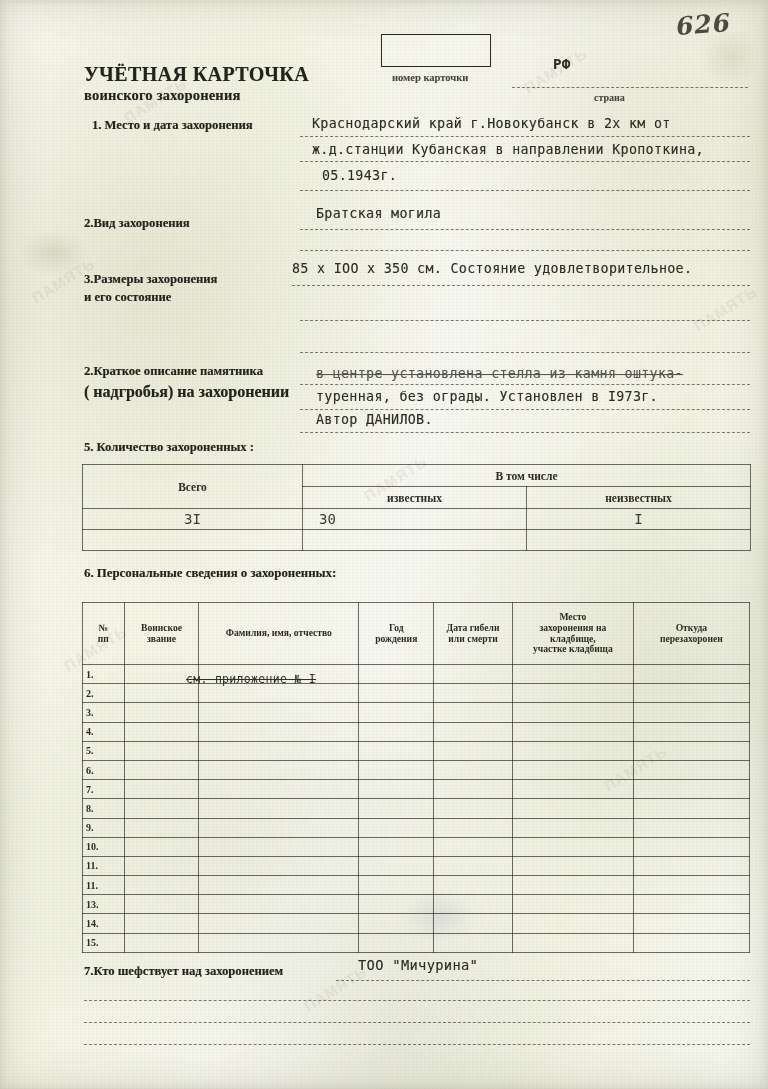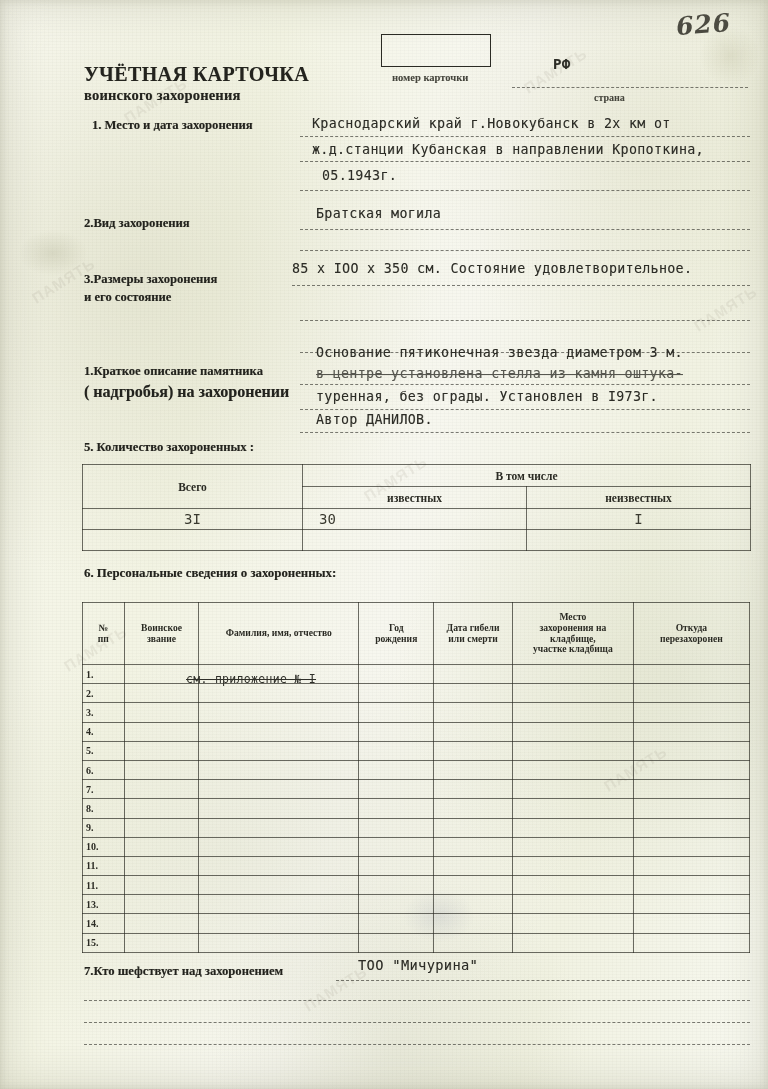--- a/index.html
+++ b/index.html
@@ -233,24 +233,23 @@
     <div class="rule" style="left:300px; top:250px; width:450px;"></div>
 
     <div class="abs form-txt" style="left:84px; top:272px; font-size:12.6px;">3.Размеры захоронения</div>
     <div class="abs form-txt" style="left:84px; top:290px; font-size:12.6px;">и его состояние</div>
 
     <div class="abs type-txt" style="left:292px; top:261px;">85 х IОО х 350 см. Состояние удовлетворительное.</div>
     <div class="rule" style="left:292px; top:285px; width:458px;"></div>
     <div class="rule" style="left:300px; top:320px; width:450px;"></div>
     <div class="rule" style="left:300px; top:352px; width:450px;"></div>
 
-    <div class="abs form-txt" style="left:84px; top:364px; font-size:12.6px;">1.Краткое описание памятника</div>
+    <div class="abs form-txt" style="left:84px; top:364px; font-size:12.6px;">2.Краткое описание памятника</div>
     <div class="abs form-txt" style="left:84px; top:382px; font-size:16px;">( надгробья) на захоронении</div>
 
-    <div class="abs type-txt" style="left:316px; top:345px;">Основание пятиконечная звезда диаметром 3 м.</div>
     <div class="abs type-txt struck" style="left:316px; top:366px;">в центре установлена стелла из камня оштука-</div>
     <div class="rule" style="left:300px; top:384px; width:450px;"></div>
     <div class="abs type-txt" style="left:316px; top:389px;">туренная, без ограды. Установлен в I973г.</div>
     <div class="rule" style="left:300px; top:409px; width:450px;"></div>
     <div class="abs type-txt" style="left:316px; top:412px;">Автор ДАНИЛОВ.</div>
     <div class="rule" style="left:300px; top:432px; width:450px;"></div>
 
     <div class="abs form-txt" style="left:84px; top:440px; font-size:12.6px;">5. Количество захороненных :</div>
 
     <table class="doc" id="count-table" style="left:82px; top:464px; width:668px;">

